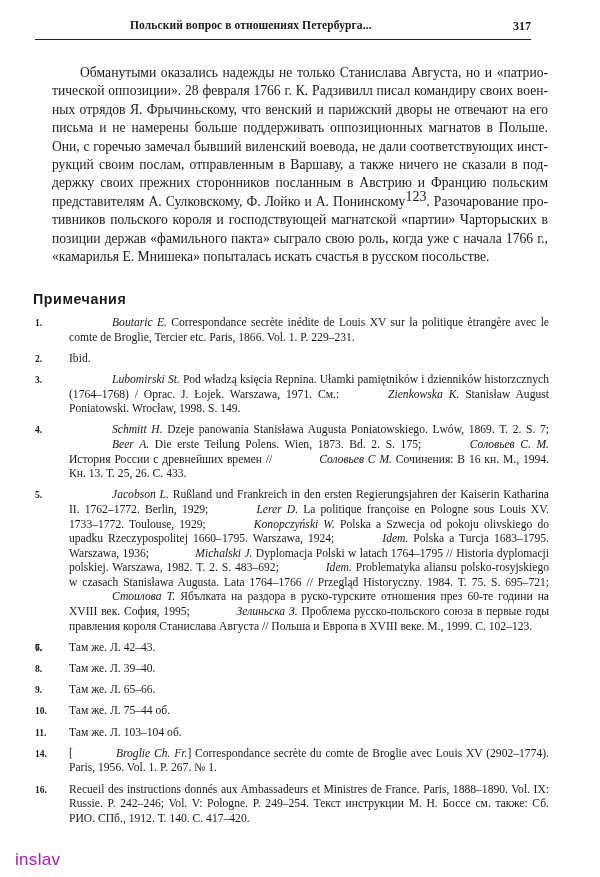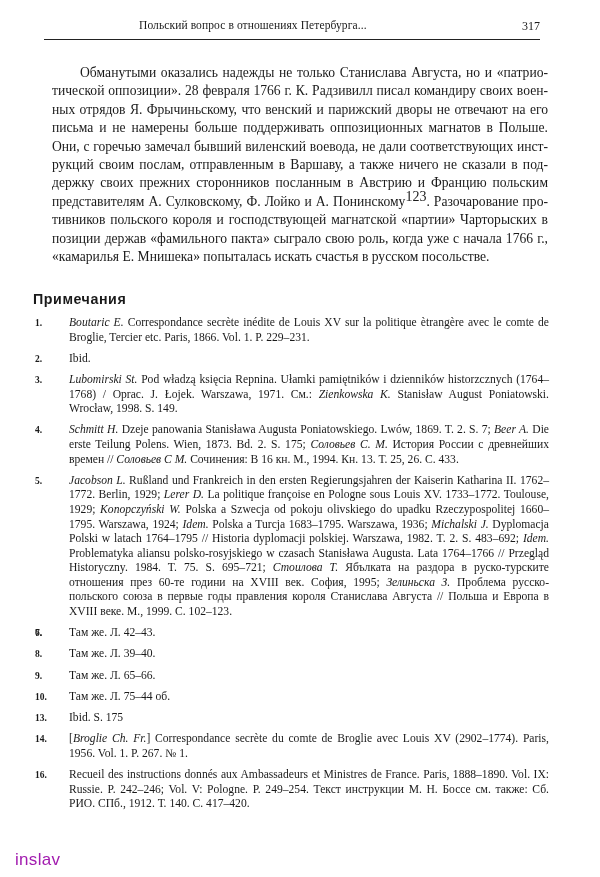--- a/index.html
+++ b/index.html
@@ -1,34 +1,34 @@
 <!DOCTYPE html>
 <html><head>
 <meta charset="utf-8">
 <style>
   html, body { margin: 0; padding: 0; background: #ffffff; }
   body { width: 600px; height: 877px; position: relative; overflow: hidden;
          font-family: "Liberation Serif", "DejaVu Serif", serif; color: #1a1a1a; }
-  .header { position: absolute; left: 44px; top: 17px; width: 496px; height: 22px;
-            border-bottom: 1.5px solid #222; }
+  .header { position: absolute; left: 35px; top: 17px; width: 496px; height: 22px;
+            border-bottom: 1.5px solid #222; font-weight: bold; }
   .header-title { position: absolute; left: 95px; top: 2px; font-size: 11.5px; letter-spacing: 0.1px; }
   .page-number { position: absolute; right: 0; top: 2px; font-size: 12px; }
   .body-text { position: absolute; left: 52px; top: 64px; width: 496px;
                font-size: 13.6px; line-height: 18.4px; text-align: justify; hyphens: manual; }
   .body-text p { margin: 0; text-indent: 28px; }
   .body-text sup { font-size: 14px; line-height: 0; vertical-align: 5px; }
   .notes-heading { position: absolute; left: 33px; top: 290px; font-size: 15.5px;
                    font-weight: bold; letter-spacing: 0.6px;
                    font-family: "Liberation Sans Narrow", "Liberation Sans", sans-serif; transform: scaleX(0.92); transform-origin: left; }
   .notes { position: absolute; left: 35px; top: 316px; width: 514px; margin: 0; padding: 0; list-style: none; }
   .note { position: relative; padding-left: 34px; font-size: 11.6px; line-height: 14.6px;
           text-align: justify; margin-bottom: 6.6px; }
   .note-num { position: absolute; left: 0; top: 0; width: 22px; text-align: left;
               font-weight: bold; font-size: 9.5px; }
-  .note i { font-style: italic; }
+  .note i { font-style: italic; margin-left: 43px; }
   .watermark { position: absolute; left: 15px; top: 850px; font-family: "Liberation Sans", sans-serif;
                font-size: 17px; color: #a21caf; letter-spacing: 0.3px; }
 </style>
 </head>
 <body>
 
 <div class="header">
   <span class="header-title">Польский вопрос в отношениях Петербурга...</span>
   <span class="page-number">317</span>
 </div>
@@ -43,18 +43,18 @@
     <li class="note"><span class="note-num">1.</span><i>Boutaric E.</i><span> Correspondance secrète inédite de Louis XV sur la politique ètrangère avec le comte de Broglie, Tercier etc. Paris, 1866. Vol. 1. P. 229–231.</span></li>
     <li class="note"><span class="note-num">2.</span><span>Ibid.</span></li>
     <li class="note"><span class="note-num">3.</span><i>Lubomirski St.</i><span> Pod władzą księcia Repnina. Ułamki pamiętników i dzienników historzcznych (1764–1768) / Oprac. J. Łojek. Warszawa, 1971. См.: </span><i>Zienkowska K.</i><span> Stanisław August Poniatowski. Wrocław, 1998. S. 149.</span></li>
     <li class="note"><span class="note-num">4.</span><i>Schmitt H.</i><span> Dzeje panowania Stanisława Augusta Poniatowskiego. Lwów, 1869. T. 2. S. 7; </span><i>Beer A.</i><span> Die erste Teilung Polens. Wien, 1873. Bd. 2. S. 175; </span><i>Соловьев С. М.</i><span> История России с древ­нейших времен // </span><i>Соловьев С М.</i><span> Сочинения: В 16 кн. М., 1994. Кн. 13. Т. 25, 26. С. 433.</span></li>
     <li class="note"><span class="note-num">5.</span><i>Jacobson L.</i><span> Rußland und Frankreich in den ersten Regierungsjahren der Kaiserin Katharina II. 1762–1772. Berlin, 1929; </span><i>Lerer D.</i><span> La politique françoise en Pologne sous Louis XV. 1733–1772. Toulouse, 1929; </span><i>Konopczyński W.</i><span> Polska a Szwecja od pokoju olivskiego do upadku Rzeczypospo­litej 1660–1795. Warszawa, 1924; </span><i>Idem.</i><span> Polska a Turcja 1683–1795. Warszawa, 1936; </span><i>Michalski J.</i><span> Dyplomacja Polski w latach 1764–1795 // Historia dyplomacji polskiej. Warszawa, 1982. T. 2. S. 483–692; </span><i>Idem.</i><span> Problematyka aliansu polsko-rosyjskiego w czasach Stanisława Augusta. Lata 1764–1766 // Przegląd Historyczny. 1984. T. 75. S. 695–721; </span><i>Стоилова Т.</i><span> Ябълката на раздора в руско-турските отношения през 60-те години на XVIII век. София, 1995; </span><i>Зелиньска З.</i><span> Про­блема русско-польского союза в первые годы правления короля Станислава Августа // Польша и Европа в XVIII веке. М., 1999. С. 102–123.</span></li>
     <li class="note"><span class="note-num">6.</span></li>
     <li class="note"><span class="note-num">7.</span><span>Там же. Л. 42–43.</span></li>
     <li class="note"><span class="note-num">8.</span><span>Там же. Л. 39–40.</span></li>
     <li class="note"><span class="note-num">9.</span><span>Там же. Л. 65–66.</span></li>
     <li class="note"><span class="note-num">10.</span><span>Там же. Л. 75–44 об.</span></li>
-    <li class="note"><span class="note-num">13.</span><span>Ibid. S. 175</span></li>
+    <li class="note"><span class="note-num">11.</span><span>Там же. Л. 103–104 об.</span></li>
     <li class="note"><span class="note-num">14.</span><span>[</span><i>Broglie Ch. Fr.</i><span>] Correspondance secrète du comte de Broglie avec Louis XV (2902–1774). Paris, 1956. Vol. 1. P. 267. № 1.</span></li>
     <li class="note"><span class="note-num">16.</span><span>Recueil des instructions donnés aux Ambassadeurs et Ministres de France. Paris, 1888–1890. Vol. IX: Russie. P. 242–246; Vol. V: Pologne. P. 249–254. Текст инструкции М. Н. Боссе см. так­же: Сб. РИО. СПб., 1912. Т. 140. С. 417–420.</span></li>
   </ol>
 
 <div class="watermark">inslav</div>
 
 </body></html>

